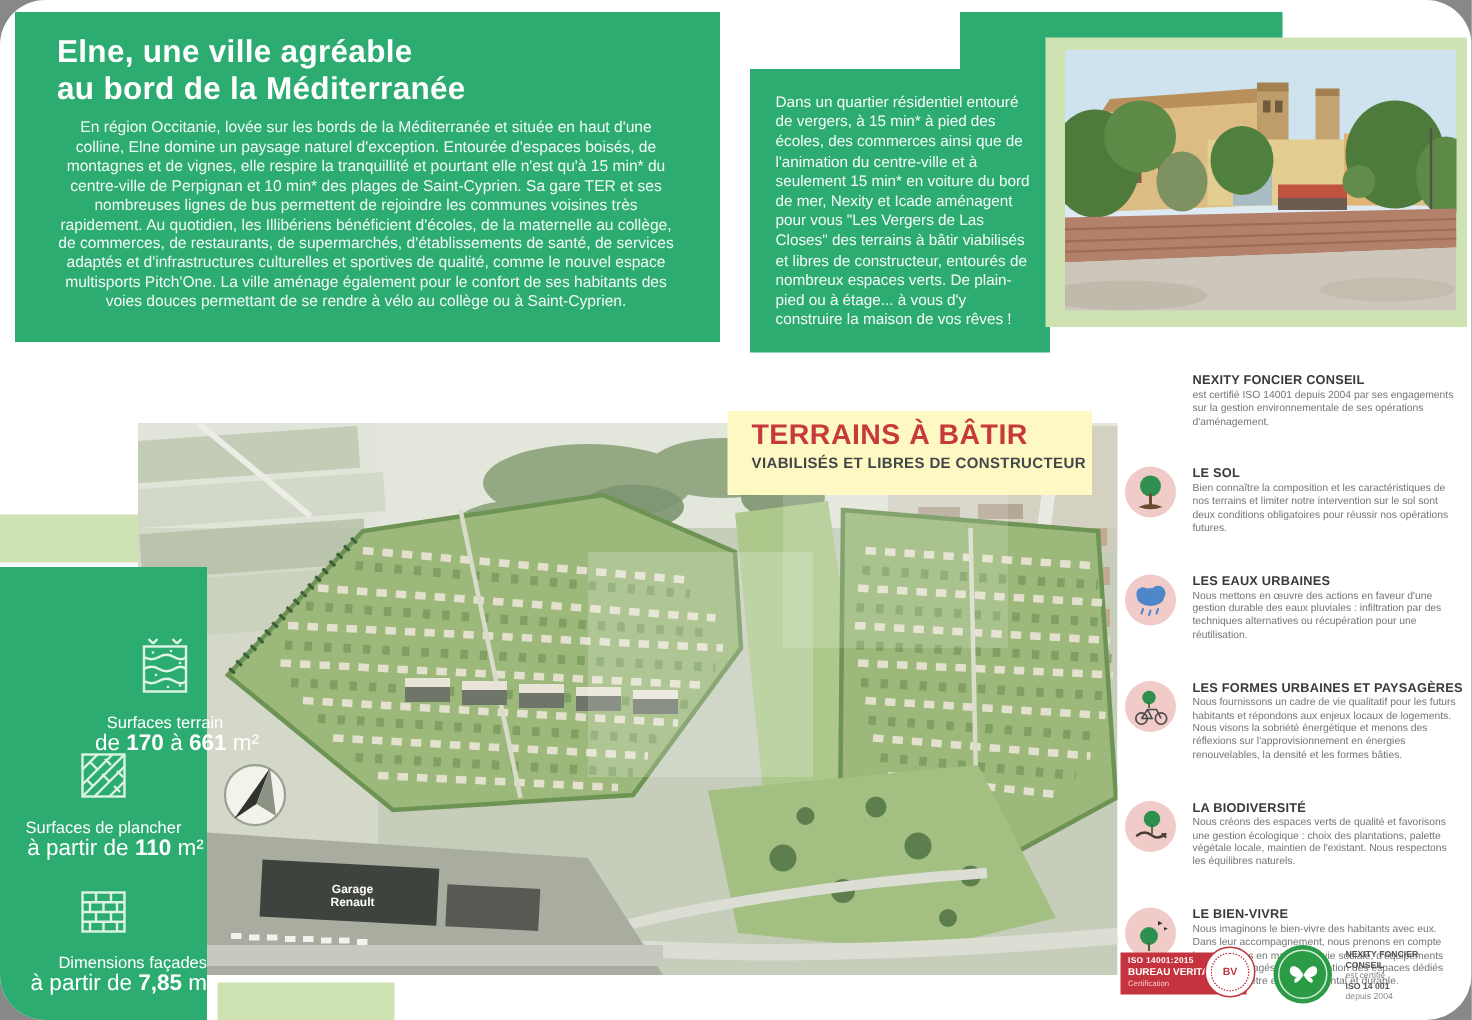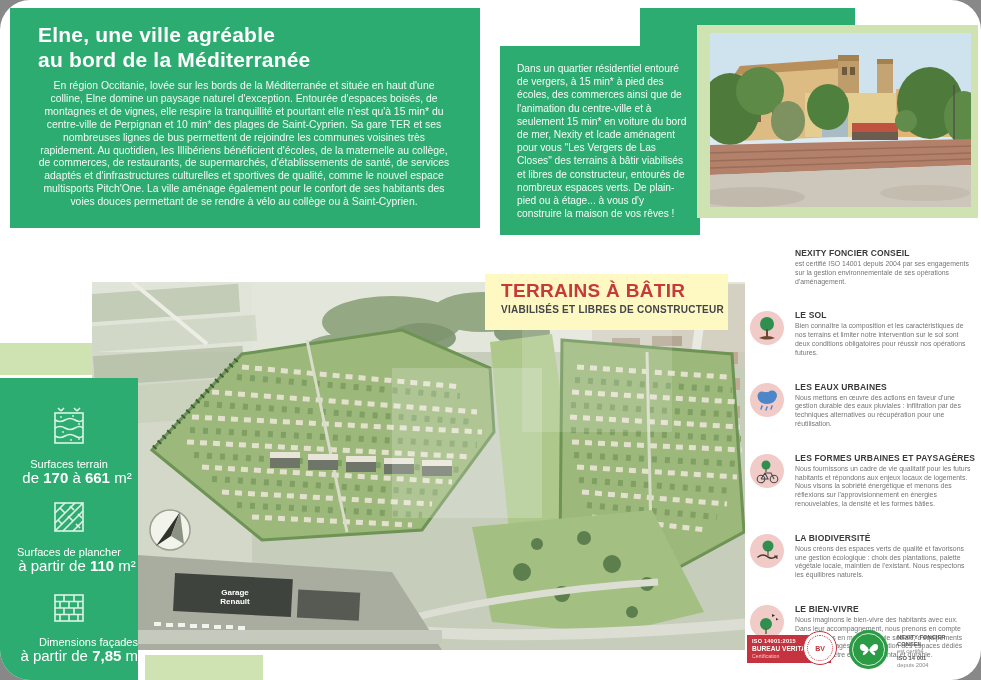--- a/index.html
+++ b/index.html
@@ -27,21 +27,21 @@
   #banner-title{color:#c63a3c;font-weight:bold;font-size:19px;letter-spacing:.3px;}
   #banner-sub{color:#42464b;font-weight:bold;font-size:10px;letter-spacing:.25px;margin-top:2px;}
   
   #sidebar-sage{left:0;top:343px;width:92px;height:32px;}
   #sidebar{left:0;top:378px;width:138px;height:302px;}
   .stat{position:absolute;left:0;width:138px;text-align:center;color:#fff;}
   .stat svg{display:block;margin:0 auto 8px auto;}
   .stat .lbl{font-size:11px;line-height:14px;}
   .stat .val{font-size:15px;line-height:14px;margin-left:16px;}
   .stat .val b{font-weight:bold;}
-  #stat-0{top:27px;} #stat-1{top:119px;} #stat-2{top:209px;text-align:right;}
+  #stat-0{top:45px;padding-left:41px;} #stat-1{top:119px;} #stat-2{top:209px;text-align:right;}
   #bottom-sage{left:145px;top:655px;width:118px;height:25px;}
   
   #rcol{left:748px;top:248px;width:229px;display:flex;flex-direction:column;gap:24px;}
   .section{position:relative;padding-left:47px;min-height:20px;}
   .s-icon{position:absolute;left:2px;top:1px;width:34px;height:34px;border-radius:50%;
           background:#f1cbc7;display:flex;align-items:center;justify-content:center;}
   .s-title{font-size:8.5px;font-weight:bold;color:#3a3a3a;letter-spacing:.15px;margin-bottom:2px;}
   .s-body{font-size:6.9px;line-height:8.8px;color:#757575;width:180px;}
   
   #footer{left:747px;top:630px;width:230px;height:44px;}

